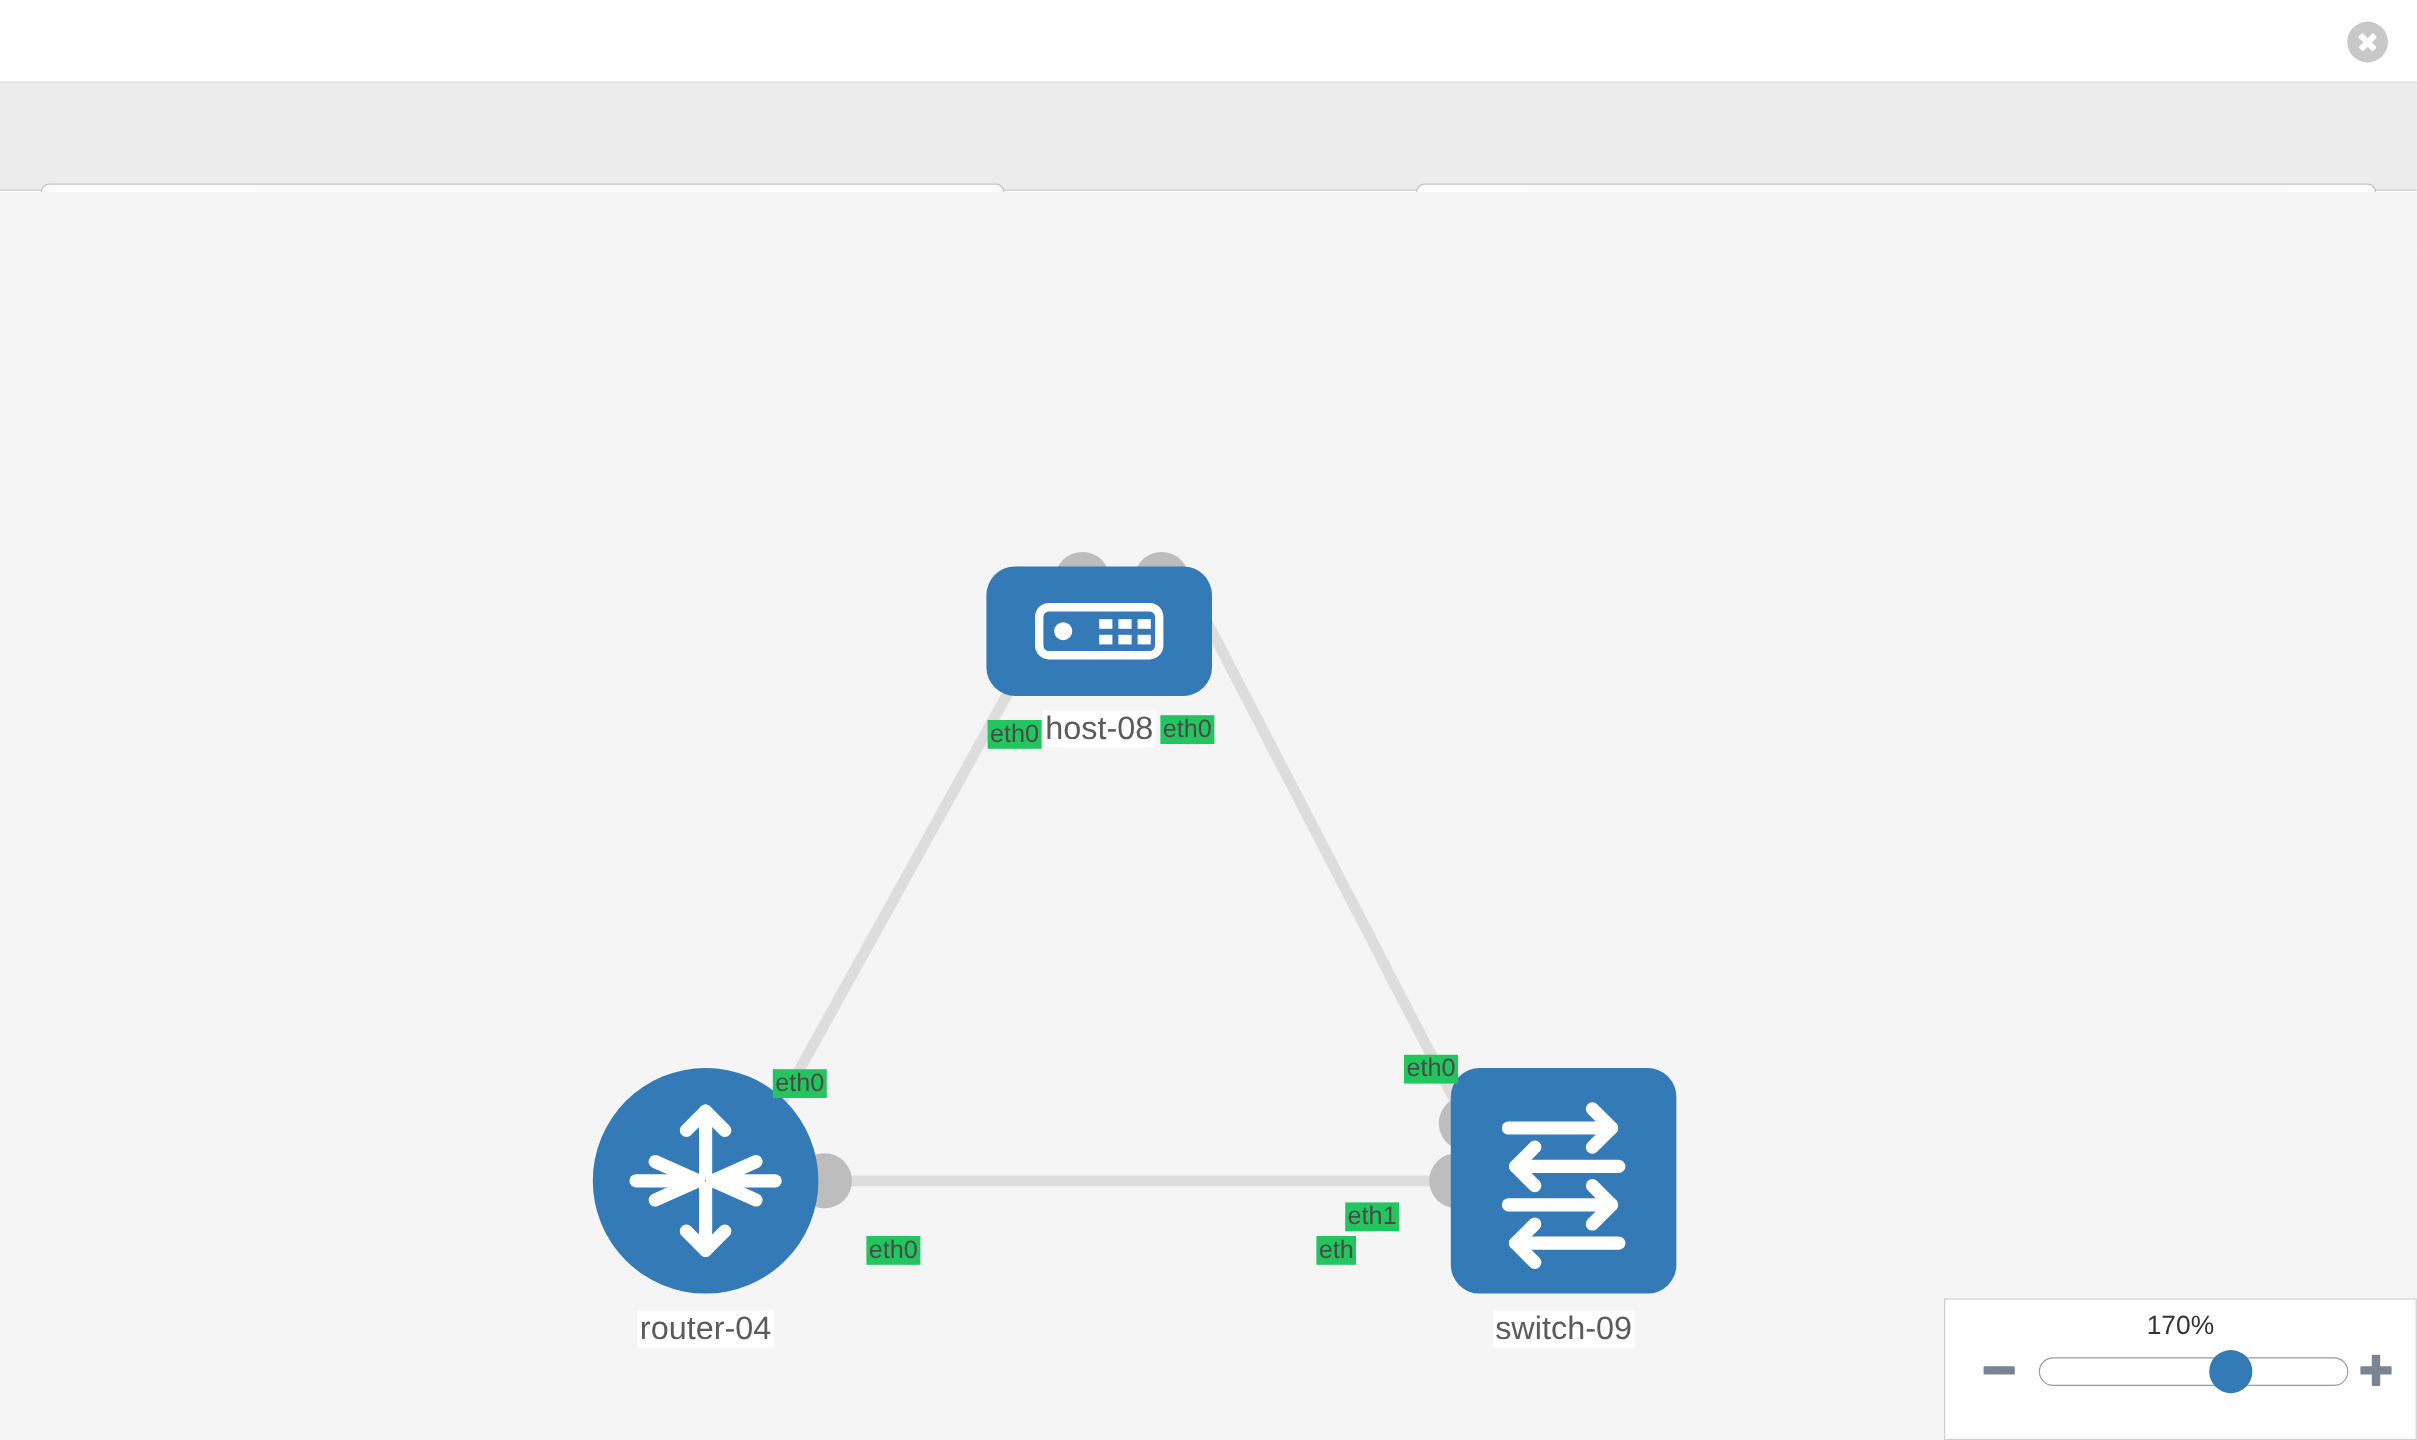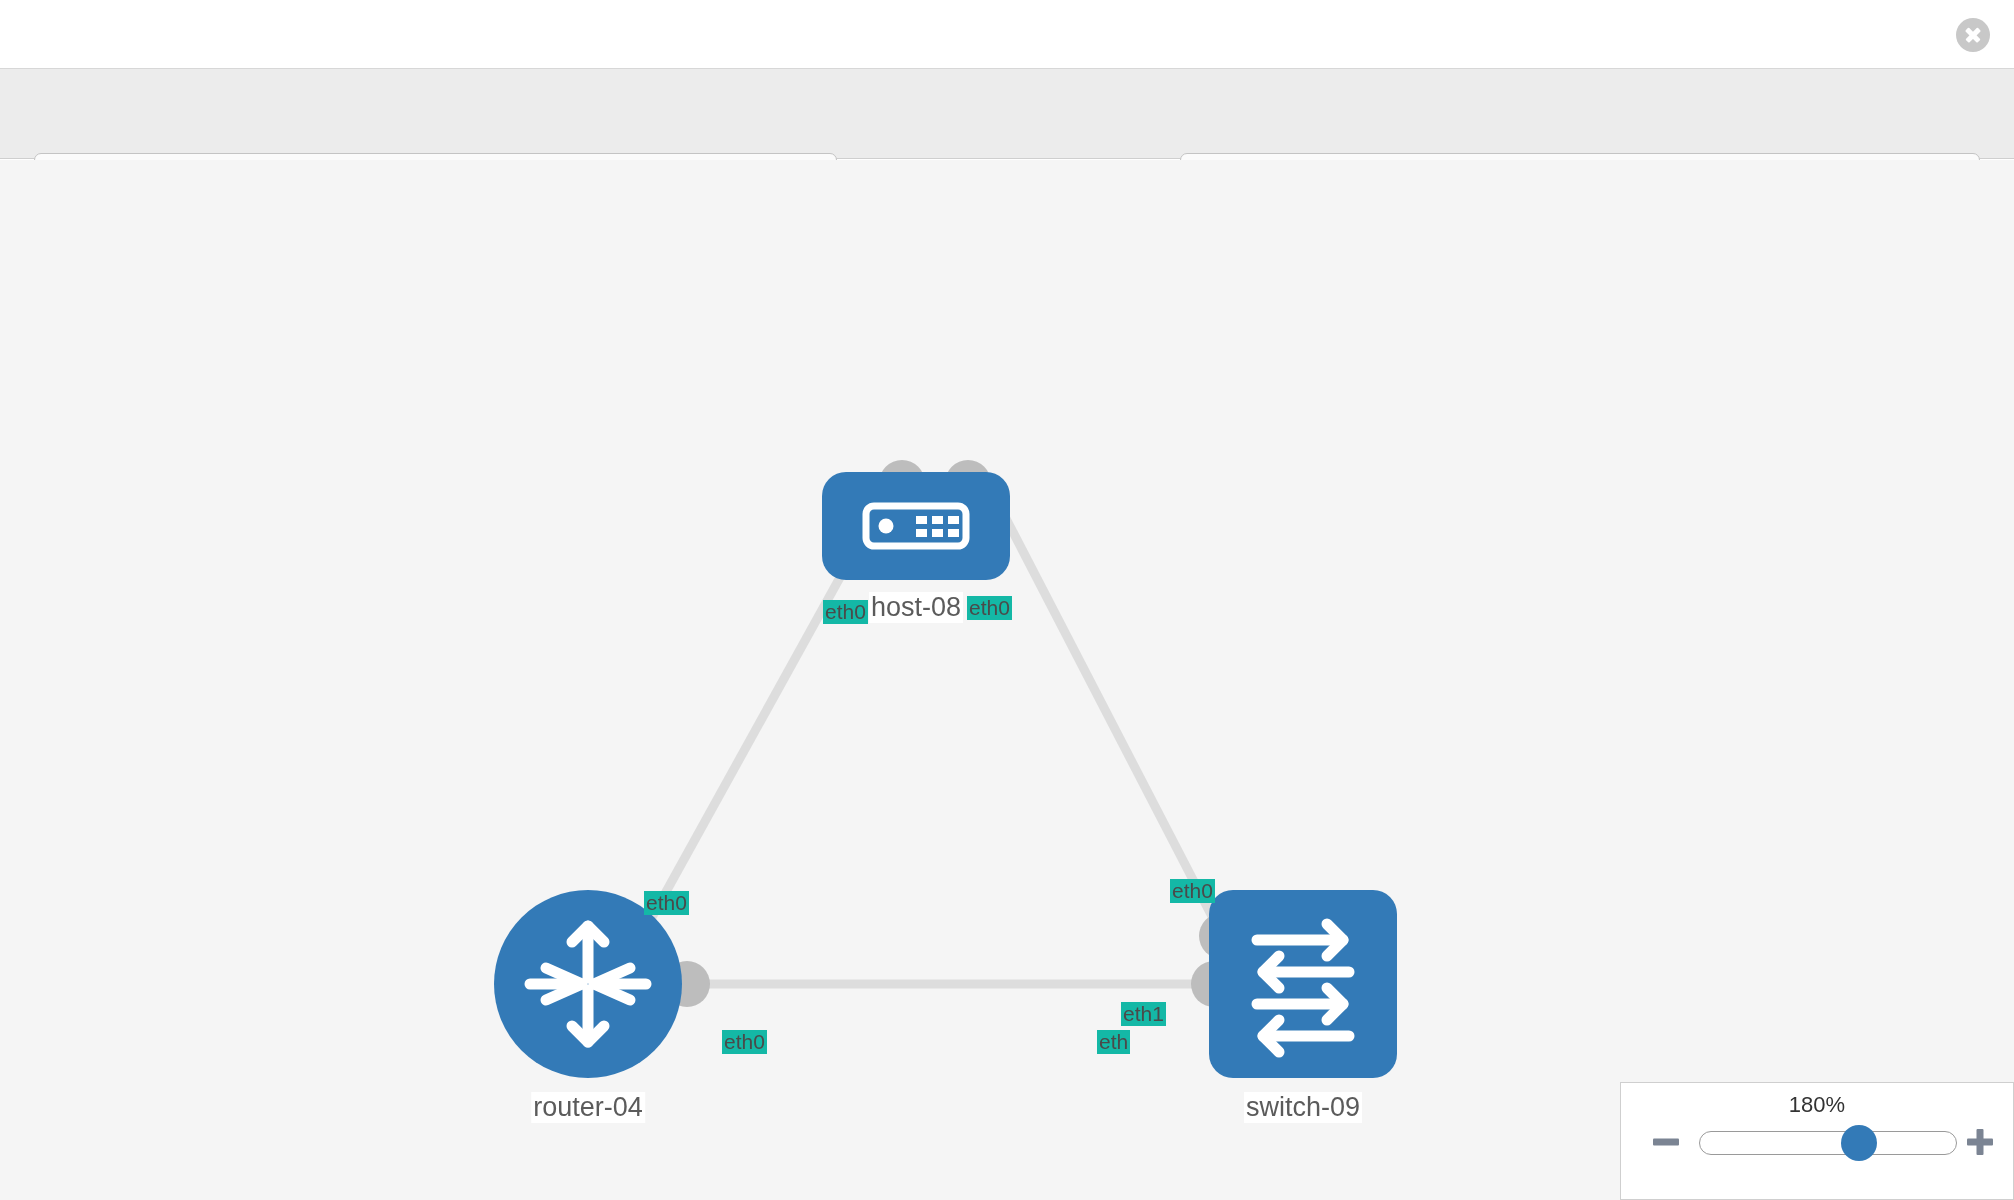--- a/index.html
+++ b/index.html
@@ -113,21 +113,21 @@
     color: #5b5b5b;
     background: #ffffff;
     white-space: nowrap;
     padding: 0 2px;
     transform: translateX(-50%);
   }
   .edge-label {
     position: absolute;
     font-size: 21px;
     color: #4a4a4a;
-    background: #14b8a6;
+    background: #22c55e;
     white-space: nowrap;
     padding: 0 2px;
   }
   .connector {
     position: absolute;
     width: 46px; height: 46px;
     border-radius: 50%;
     background: #bdbdbd;
   }
 
@@ -276,19 +276,19 @@
   <div class="edge-label" style="left:967px;  top:436px;">eth0</div>
   <div class="edge-label" style="left:644px;  top:731px;">eth0</div>
   <div class="edge-label" style="left:1170px; top:719px;">eth0</div>
   <div class="edge-label" style="left:722px;  top:870px;">eth0</div>
   <div class="edge-label" style="left:1097px; top:870px;">eth</div>
   <div class="edge-label" style="left:1121px; top:842px;">eth1</div>
 
 </div>
 
 <div class="zoom-panel">
-  <div class="zoom-value">180%</div>
+  <div class="zoom-value">170%</div>
   <div class="zoom-minus"></div>
   <div class="zoom-track">
     <div class="zoom-thumb" id="zoom-thumb" style="left: 62%;"></div>
   </div>
   <div class="zoom-plus"></div>
 </div>
 
 </body></html>

